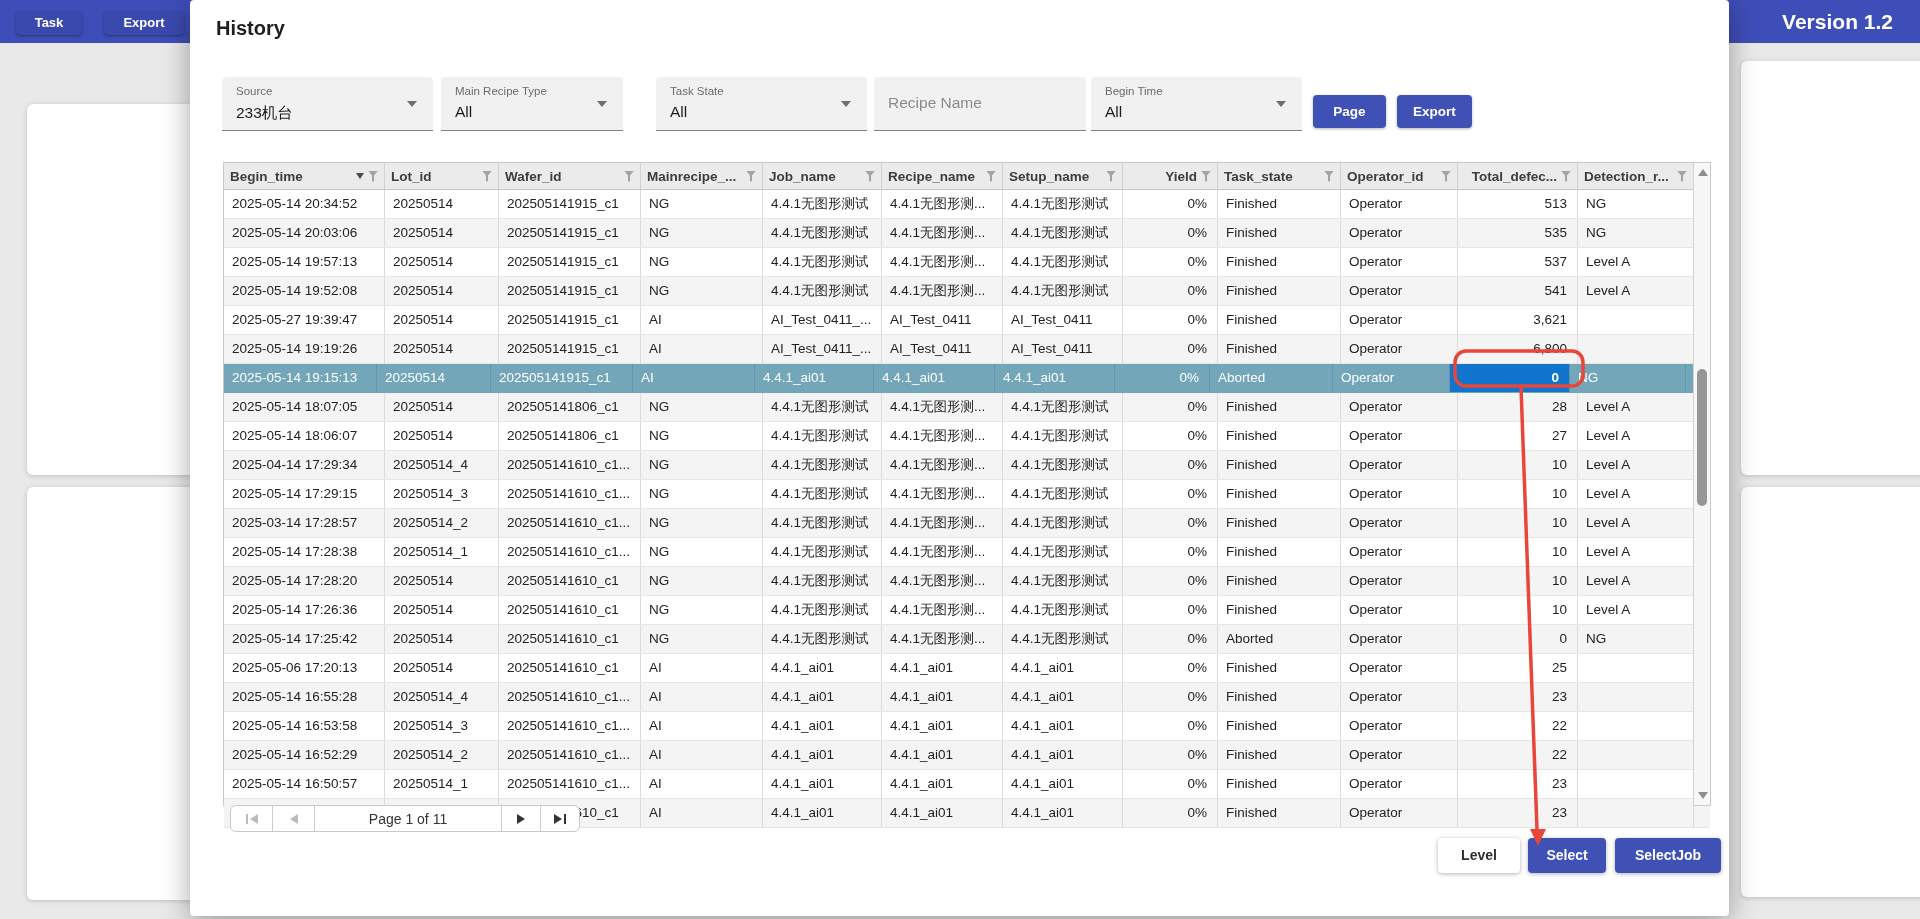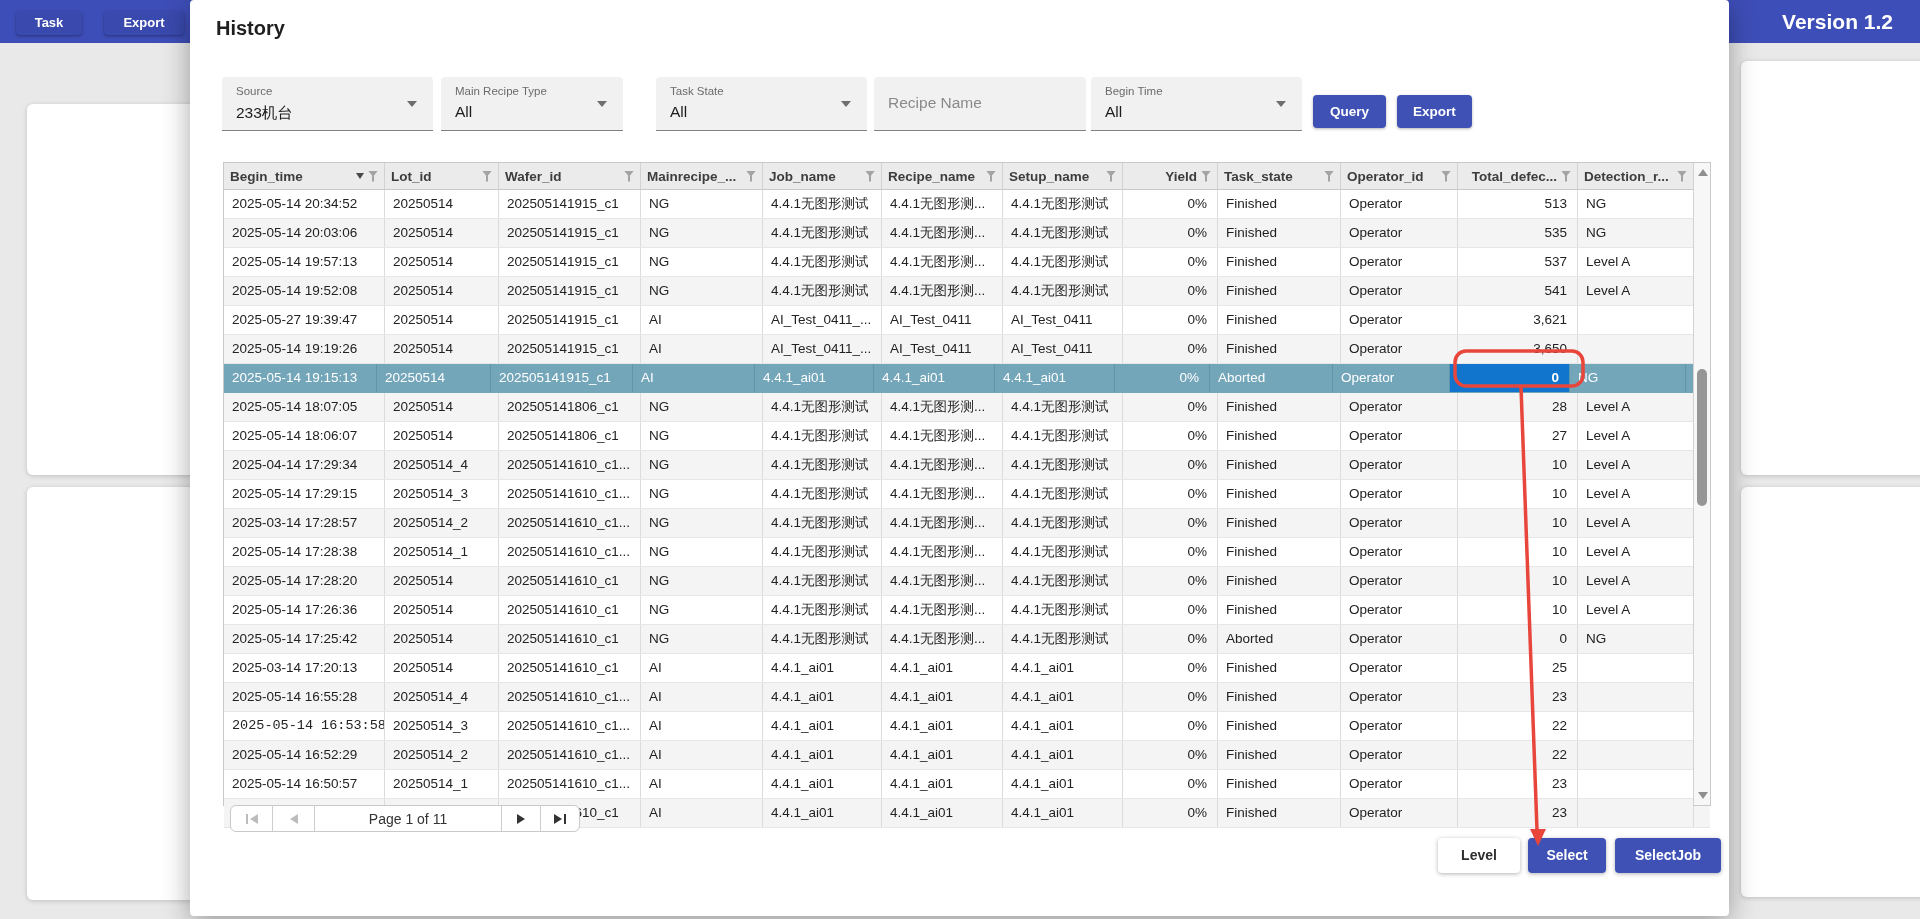--- a/index.html
+++ b/index.html
@@ -120,21 +120,21 @@
   <span class="caret"></span>
 </div>
 <div class="abs ffield" style="left:874px;width:212px;">
   <div class="fplaceholder">Recipe Name</div>
 </div>
 <div class="abs ffield" style="left:1091px;width:211px;">
   <div class="flabel">Begin Time</div>
   <div class="fvalue">All</div>
   <span class="caret"></span>
 </div>
-<div class="abs dlg-btn" style="left:1313px;width:73px;">Query</div>
+<div class="abs dlg-btn" style="left:1313px;width:73px;">Page</div>
 <div class="abs dlg-btn" style="left:1397px;width:75px;">Export</div>
 
 <div class="abs" id="tablebox">
   <div id="thead">
       <div class="th" style="width: 161px;">
         <span class="th-label">Begin_time</span>
         <span class="sort-caret"></span>
         <span class="funnel"></span>
       </div>
       <div class="th" style="width: 114px;">
@@ -257,21 +257,21 @@
         <div class="td" style="width: 161px;">2025-05-14 19:19:26</div>
         <div class="td" style="width: 114px;">20250514</div>
         <div class="td" style="width: 142px;">202505141915_c1</div>
         <div class="td" style="width: 122px;">AI</div>
         <div class="td" style="width: 119px;">AI_Test_0411_...</div>
         <div class="td" style="width: 121px;">AI_Test_0411</div>
         <div class="td" style="width: 120px;">AI_Test_0411</div>
         <div class="td num" style="width: 95px;">0%</div>
         <div class="td" style="width: 123px;">Finished</div>
         <div class="td" style="width: 117px;">Operator</div>
-        <div class="td num" style="width: 120px;">3,650</div>
+        <div class="td num" style="width: 120px;">6,800</div>
         <div class="td" style="width: 116px;"></div>
       </div>
       <div class="tr hl">
         <div class="td" style="width: 153px;">2025-05-14 19:15:13</div>
         <div class="td" style="width: 114px;">20250514</div>
         <div class="td" style="width: 142px;">202505141915_c1</div>
         <div class="td" style="width: 122px;">AI</div>
         <div class="td" style="width: 119px;">4.4.1_ai01</div>
         <div class="td" style="width: 121px;">4.4.1_ai01</div>
         <div class="td" style="width: 120px;">4.4.1_ai01</div>
@@ -401,21 +401,21 @@
         <div class="td" style="width: 119px;">4.4.1无图形测试</div>
         <div class="td" style="width: 121px;">4.4.1无图形测...</div>
         <div class="td" style="width: 120px;">4.4.1无图形测试</div>
         <div class="td num" style="width: 95px;">0%</div>
         <div class="td" style="width: 123px;">Aborted</div>
         <div class="td" style="width: 117px;">Operator</div>
         <div class="td num" style="width: 120px;">0</div>
         <div class="td" style="width: 116px;">NG</div>
       </div>
       <div class="tr">
-        <div class="td" style="width: 161px;">2025-03-14 17:20:13</div>
+        <div class="td" style="width: 161px;">2025-05-06 17:20:13</div>
         <div class="td" style="width: 114px;">20250514</div>
         <div class="td" style="width: 142px;">202505141610_c1</div>
         <div class="td" style="width: 122px;">AI</div>
         <div class="td" style="width: 119px;">4.4.1_ai01</div>
         <div class="td" style="width: 121px;">4.4.1_ai01</div>
         <div class="td" style="width: 120px;">4.4.1_ai01</div>
         <div class="td num" style="width: 95px;">0%</div>
         <div class="td" style="width: 123px;">Finished</div>
         <div class="td" style="width: 117px;">Operator</div>
         <div class="td num" style="width: 120px;">25</div>
@@ -429,21 +429,21 @@
         <div class="td" style="width: 119px;">4.4.1_ai01</div>
         <div class="td" style="width: 121px;">4.4.1_ai01</div>
         <div class="td" style="width: 120px;">4.4.1_ai01</div>
         <div class="td num" style="width: 95px;">0%</div>
         <div class="td" style="width: 123px;">Finished</div>
         <div class="td" style="width: 117px;">Operator</div>
         <div class="td num" style="width: 120px;">23</div>
         <div class="td" style="width: 116px;"></div>
       </div>
       <div class="tr">
-        <div class="td" style="width: 161px; font-family: Liberation Mono, monospace;">2025-05-14 16:53:58</div>
+        <div class="td" style="width: 161px;">2025-05-14 16:53:58</div>
         <div class="td" style="width: 114px;">20250514_3</div>
         <div class="td" style="width: 142px;">202505141610_c1...</div>
         <div class="td" style="width: 122px;">AI</div>
         <div class="td" style="width: 119px;">4.4.1_ai01</div>
         <div class="td" style="width: 121px;">4.4.1_ai01</div>
         <div class="td" style="width: 120px;">4.4.1_ai01</div>
         <div class="td num" style="width: 95px;">0%</div>
         <div class="td" style="width: 123px;">Finished</div>
         <div class="td" style="width: 117px;">Operator</div>
         <div class="td num" style="width: 120px;">22</div>

